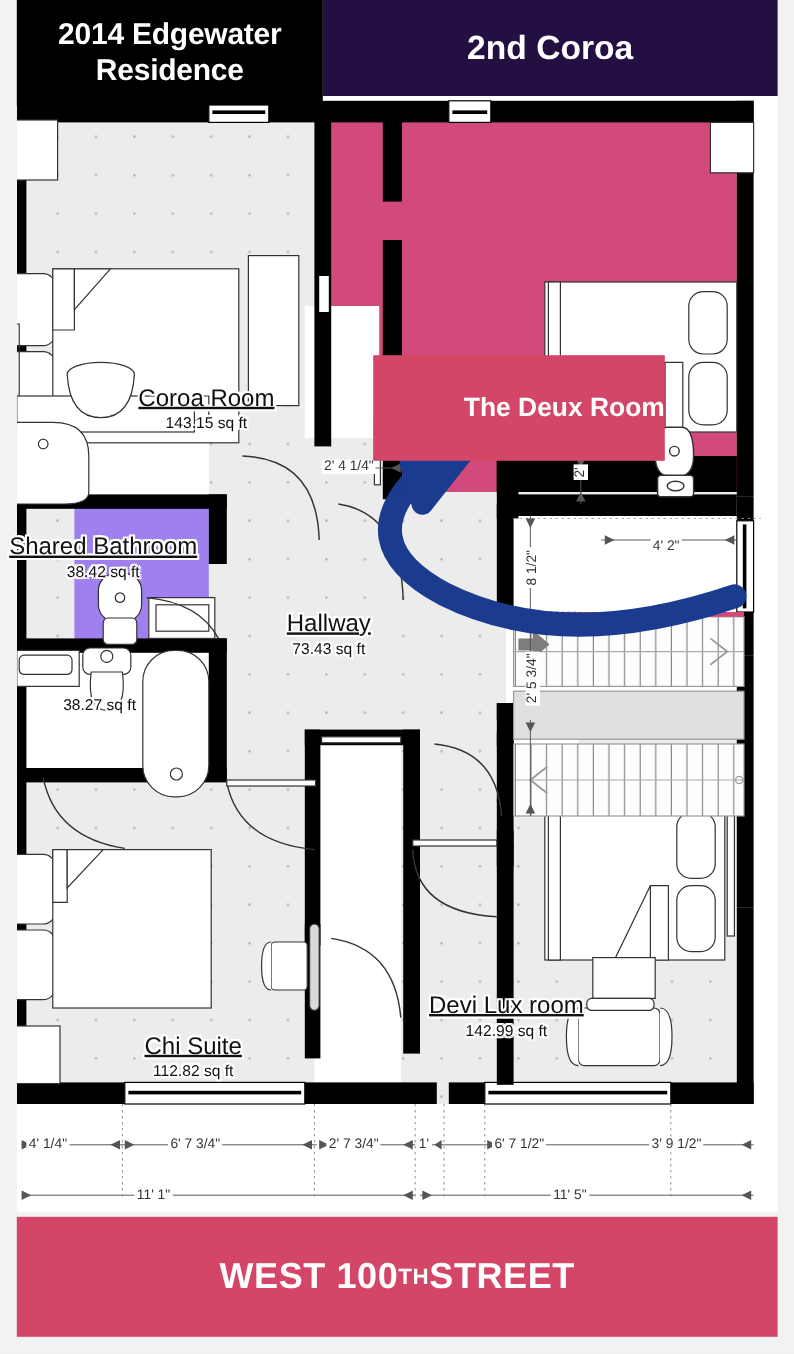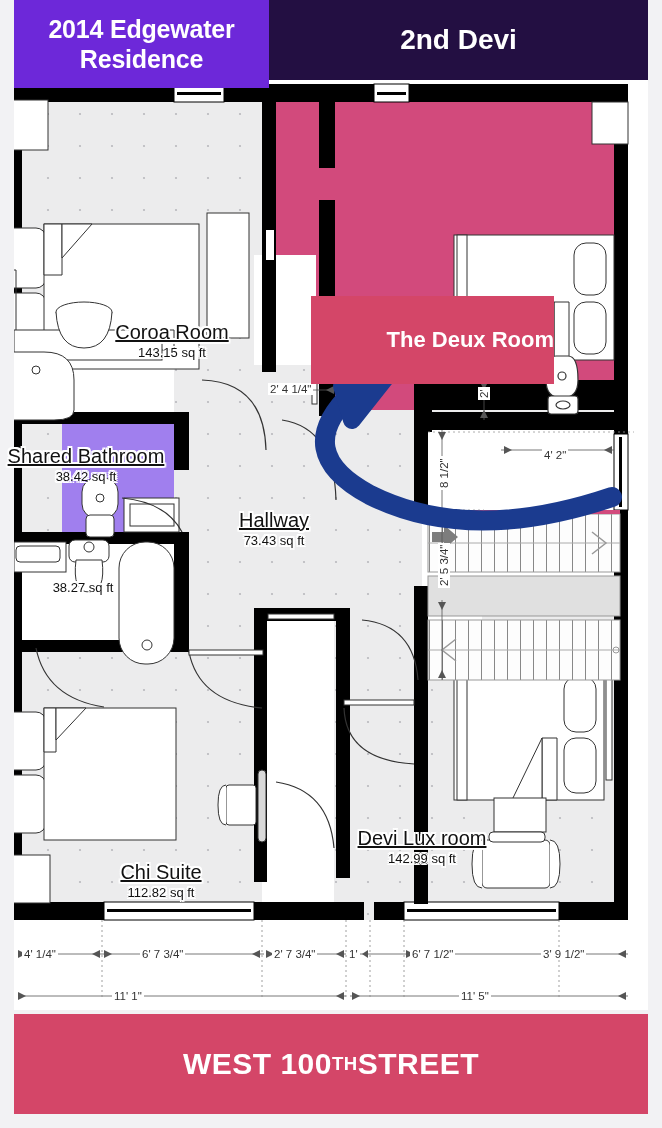--- a/index.html
+++ b/index.html
@@ -11,21 +11,21 @@
   }
   #page {
     position: relative;
     width: 662px; height: 1128px;
     background: #f2f2f4;
   }
 
   
   .hdr-left {
     position: absolute; left: 14px; top: 0; width: 255px; height: 88px;
-    background: #6d28d9; color: #fff;
+    background: #000000; color: #fff;
     display: flex; align-items: center; justify-content: center;
     text-align: center; line-height: 1.2;
     font-size: 25px; font-weight: bold; letter-spacing: -0.2px;
     padding: 0 6px;
     z-index: 40;
   }
   .hdr-right {
     position: absolute; left: 269px; top: 0; right: 14px; height: 80px;
     background: #230f42; color: #fff;
     display: flex; align-items: center; justify-content: center;
@@ -92,21 +92,21 @@
 </style>
 </head>
 <body>
 
 <div id="page">
 
   <div class="hdr-left">
     <span>2014 Edgewater Residence</span>
   </div>
   <div class="hdr-right">
-    <span>2nd Devi</span>
+    <span>2nd Coroa</span>
   </div>
 
   <div id="plan">
     <svg width="634" height="930" viewBox="0 0 634 930" xmlns="http://www.w3.org/2000/svg">
       <defs>
         <pattern id="dots" width="32" height="32" patternUnits="userSpaceOnUse">
           <circle cx="2" cy="2" r="1.1" fill="#b9b9bd"></circle>
         </pattern>
         <pattern id="stairtread" width="13" height="10" patternUnits="userSpaceOnUse">
           <rect width="13" height="10" fill="#fdfdfd"></rect>

